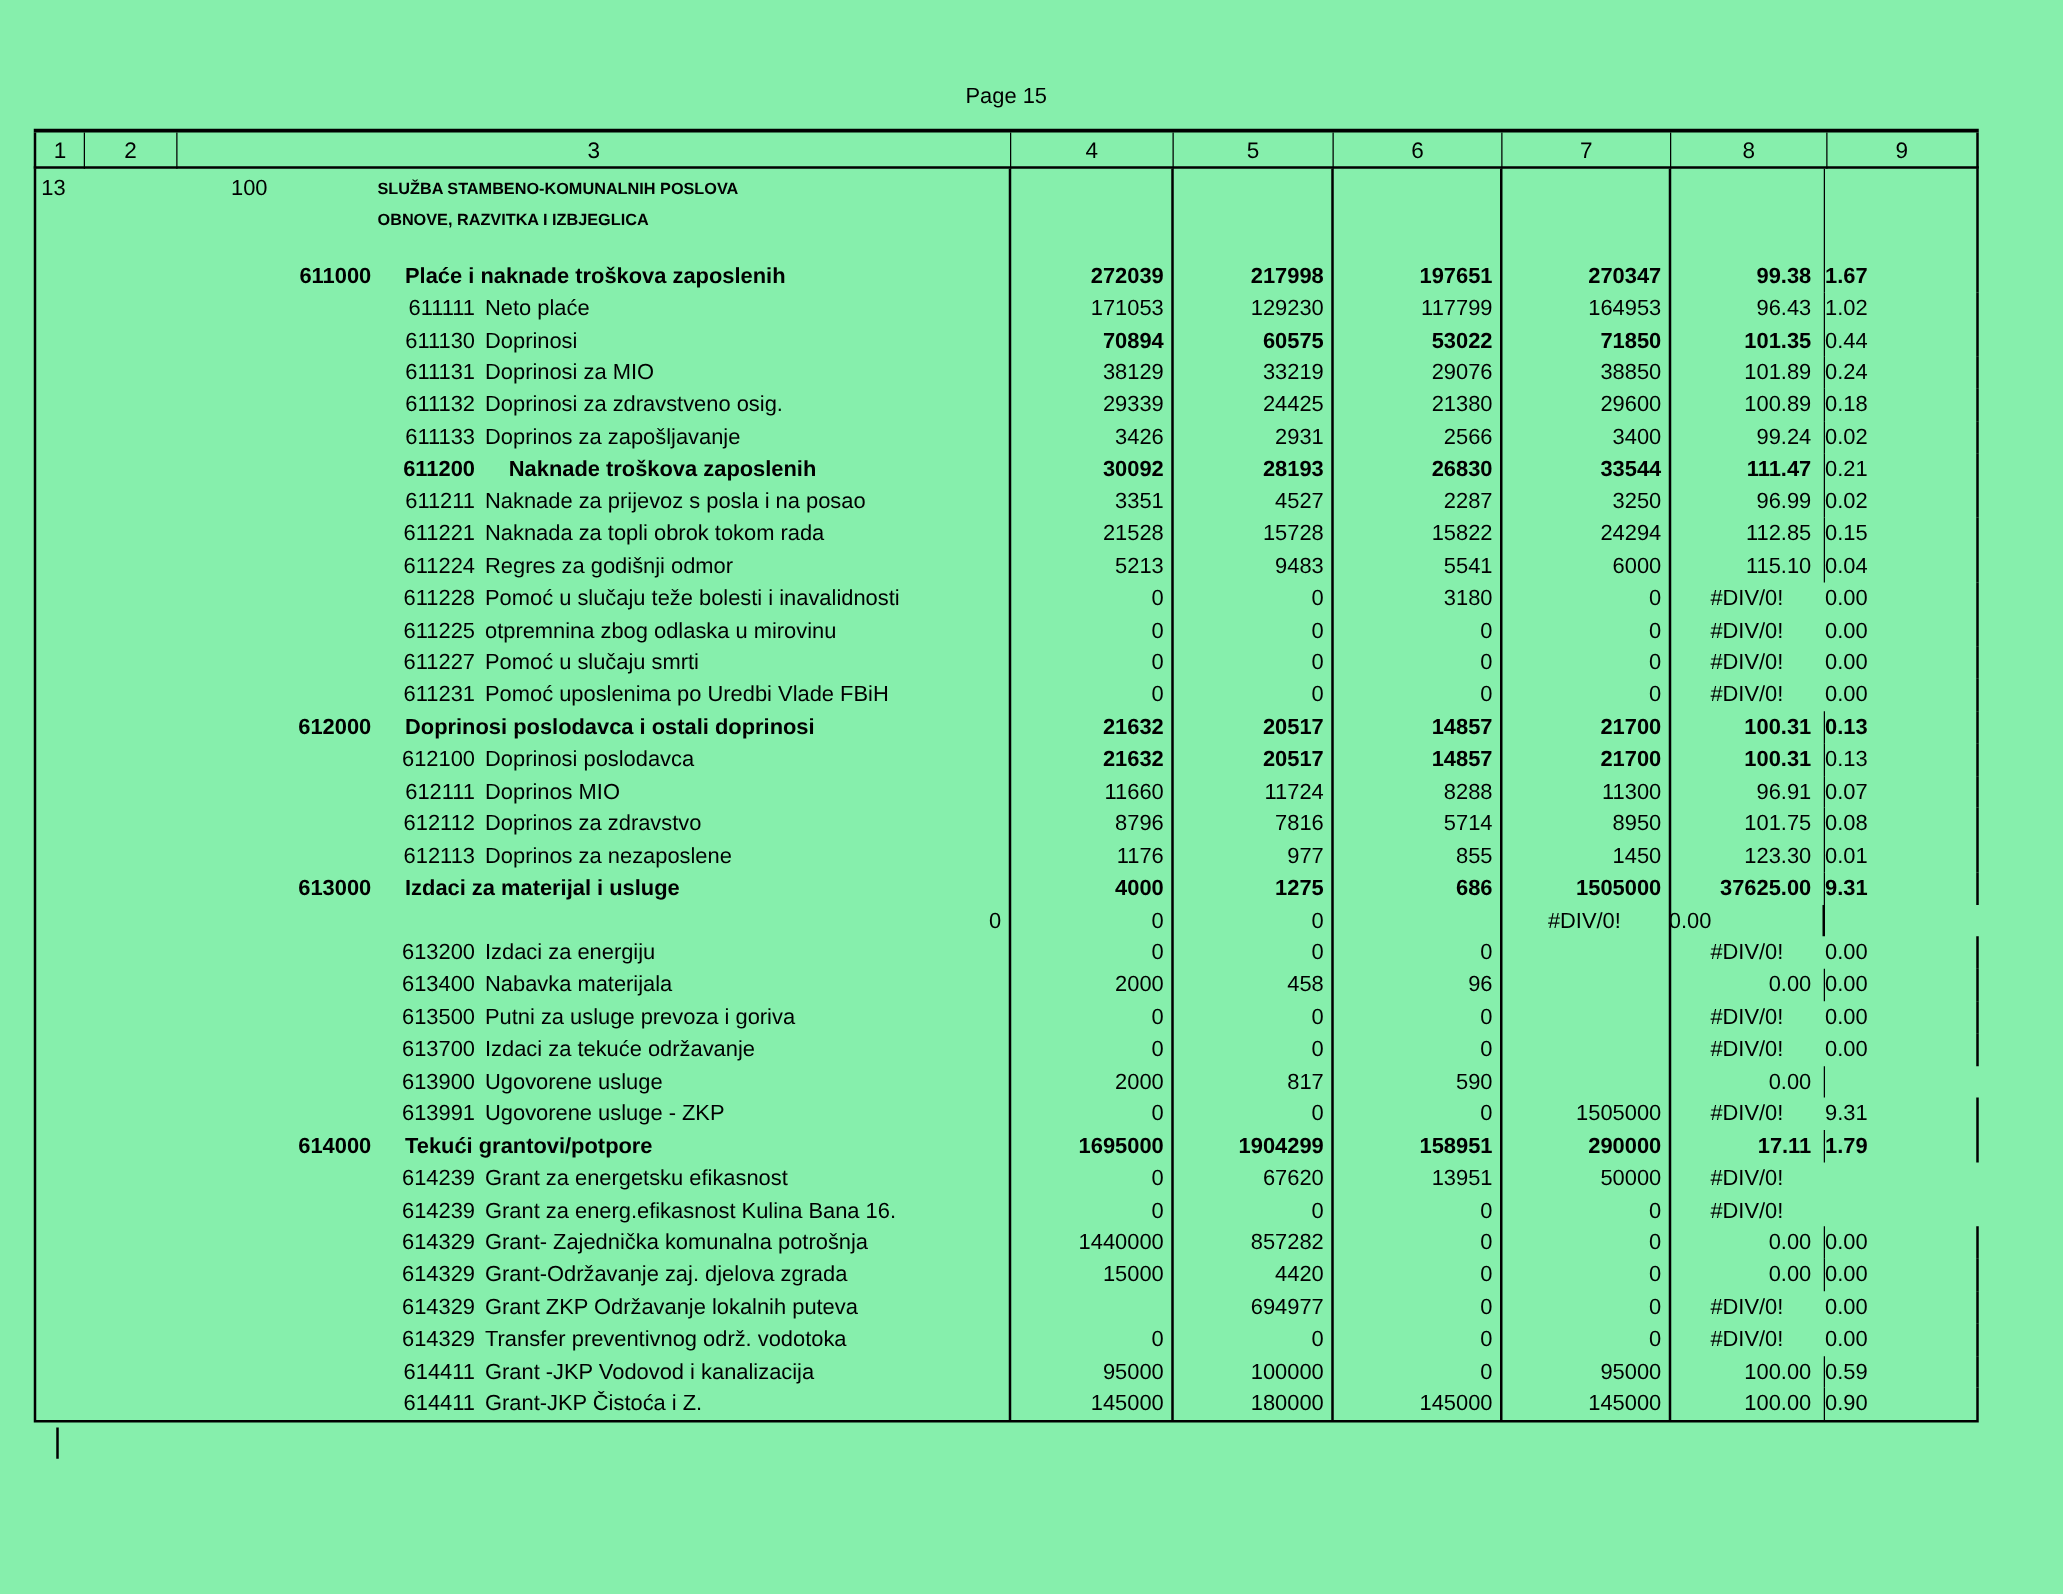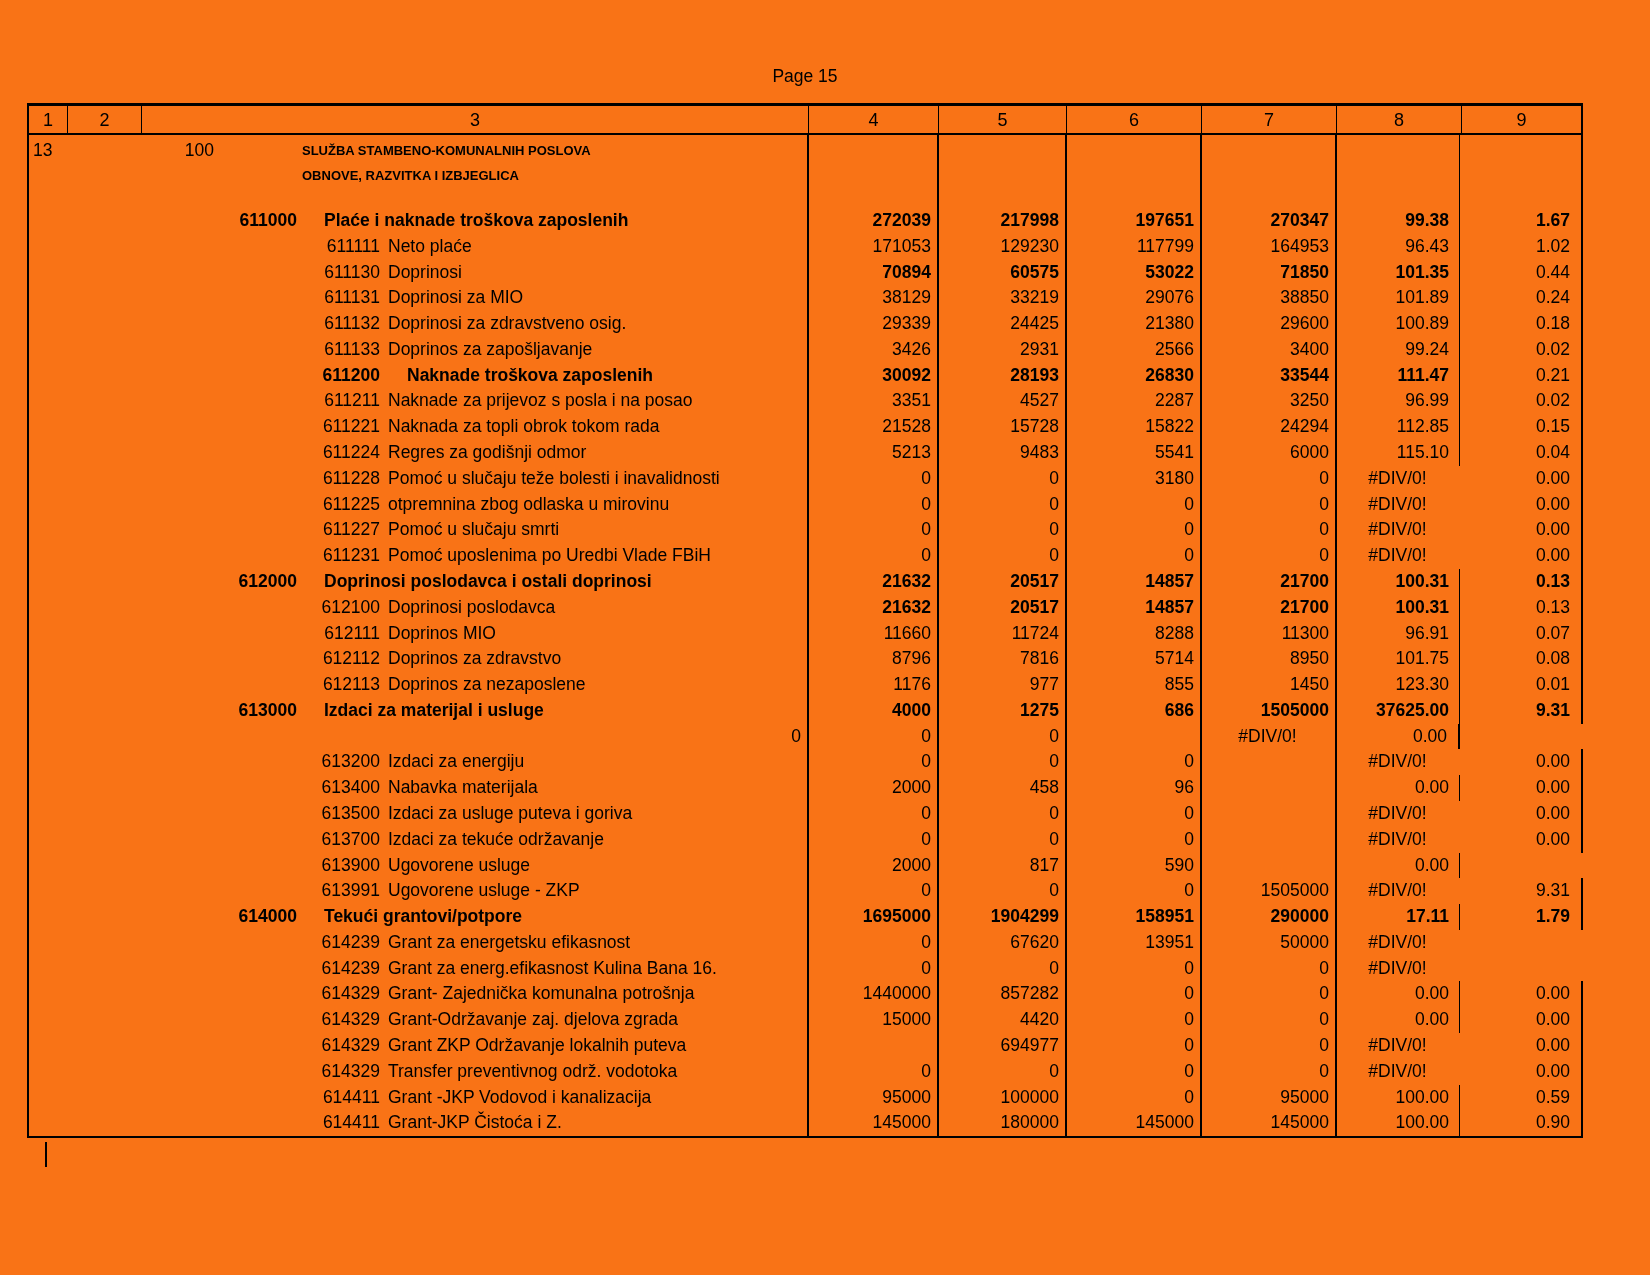--- a/index.html
+++ b/index.html
@@ -1,16 +1,16 @@
 <!DOCTYPE html>
 <html><head>
 <meta charset="utf-8">
 <style>
   html,body{margin:0;padding:0;background:#e8e8e8;}
-  .page{position:relative;width:1650px;height:1275px;background:#f97316;color:#000;
+  .page{position:relative;width:1650px;height:1275px;background:#86efac;color:#000;
         font-family:"Liberation Sans",sans-serif;overflow:hidden;}
   .page-label{position:absolute;top:66px;left:27px;width:1556px;text-align:center;
               font-size:17.5px;}
   .table{position:absolute;top:103px;left:27px;width:1556px;
          border-top:3.5px solid #000;border-bottom:2.5px solid #000;box-sizing:content-box;}
   .hrow{display:grid;grid-template-columns:39px 74px 667px 130px 128px 135px 135px 125px 121px;
         height:29px;line-height:29px;border-left:2px solid #000;border-bottom:2px solid #000;
         box-sizing:border-box;}
   .hcell{text-align:center;font-size:18px;border-right:1.5px solid #000;}
   .hcell:last-child{border-right:2px solid #000;}
@@ -26,21 +26,21 @@
   .ttl{position:absolute;left:273px;top:3px;line-height:25px;font-weight:bold;font-size:13px;}
   .ttl2{top:28px;}
   .labelcell{display:flex;overflow:visible;}
   .code{display:inline-block;text-align:right;flex:0 0 auto;}
   .lvl-main .code{width:268px;}
   .lvl-sub .code{width:351px;}
   .lbl{margin-left:8px;text-align:center;}
   .num{text-align:right;padding-right:6px;}
   .c8n{text-align:right;padding-right:10px;}
   .err{text-align:center;padding-right:0;}
-  .c9{text-align:right;padding-right:11px;}
+  .c9{text-align:left;padding-right:11px;}
   .br1{border-right:1.5px solid #000;}
   .br2{border-right:2px solid #000;}
   .b{font-weight:bold;gap:19px;}
   .stub{position:absolute;left:45px;top:1142px;width:2px;height:25px;background:#000;}
 </style>
 </head>
 <body>
 
 <div class="page">
 
@@ -350,21 +350,21 @@
           <div class="num">2000</div>
           <div class="num">458</div>
           <div class="num">96</div>
           <div class="num"></div>
           <div class="c8n br1">0.00</div>
           <div class="c9 br2">0.00</div>
         </div>
         <div class="row">
           <div class="labelcell lvl-sub">
             <span class="code">613500</span>
-            <span class="lbl">Izdaci za usluge puteva i goriva</span>
+            <span class="lbl">Putni za usluge prevoza i goriva</span>
           </div>
           <div class="num">0</div>
           <div class="num">0</div>
           <div class="num">0</div>
           <div class="num"></div>
           <div class="err">#DIV/0!</div>
           <div class="c9 br2">0.00</div>
         </div>
         <div class="row">
           <div class="labelcell lvl-sub">

